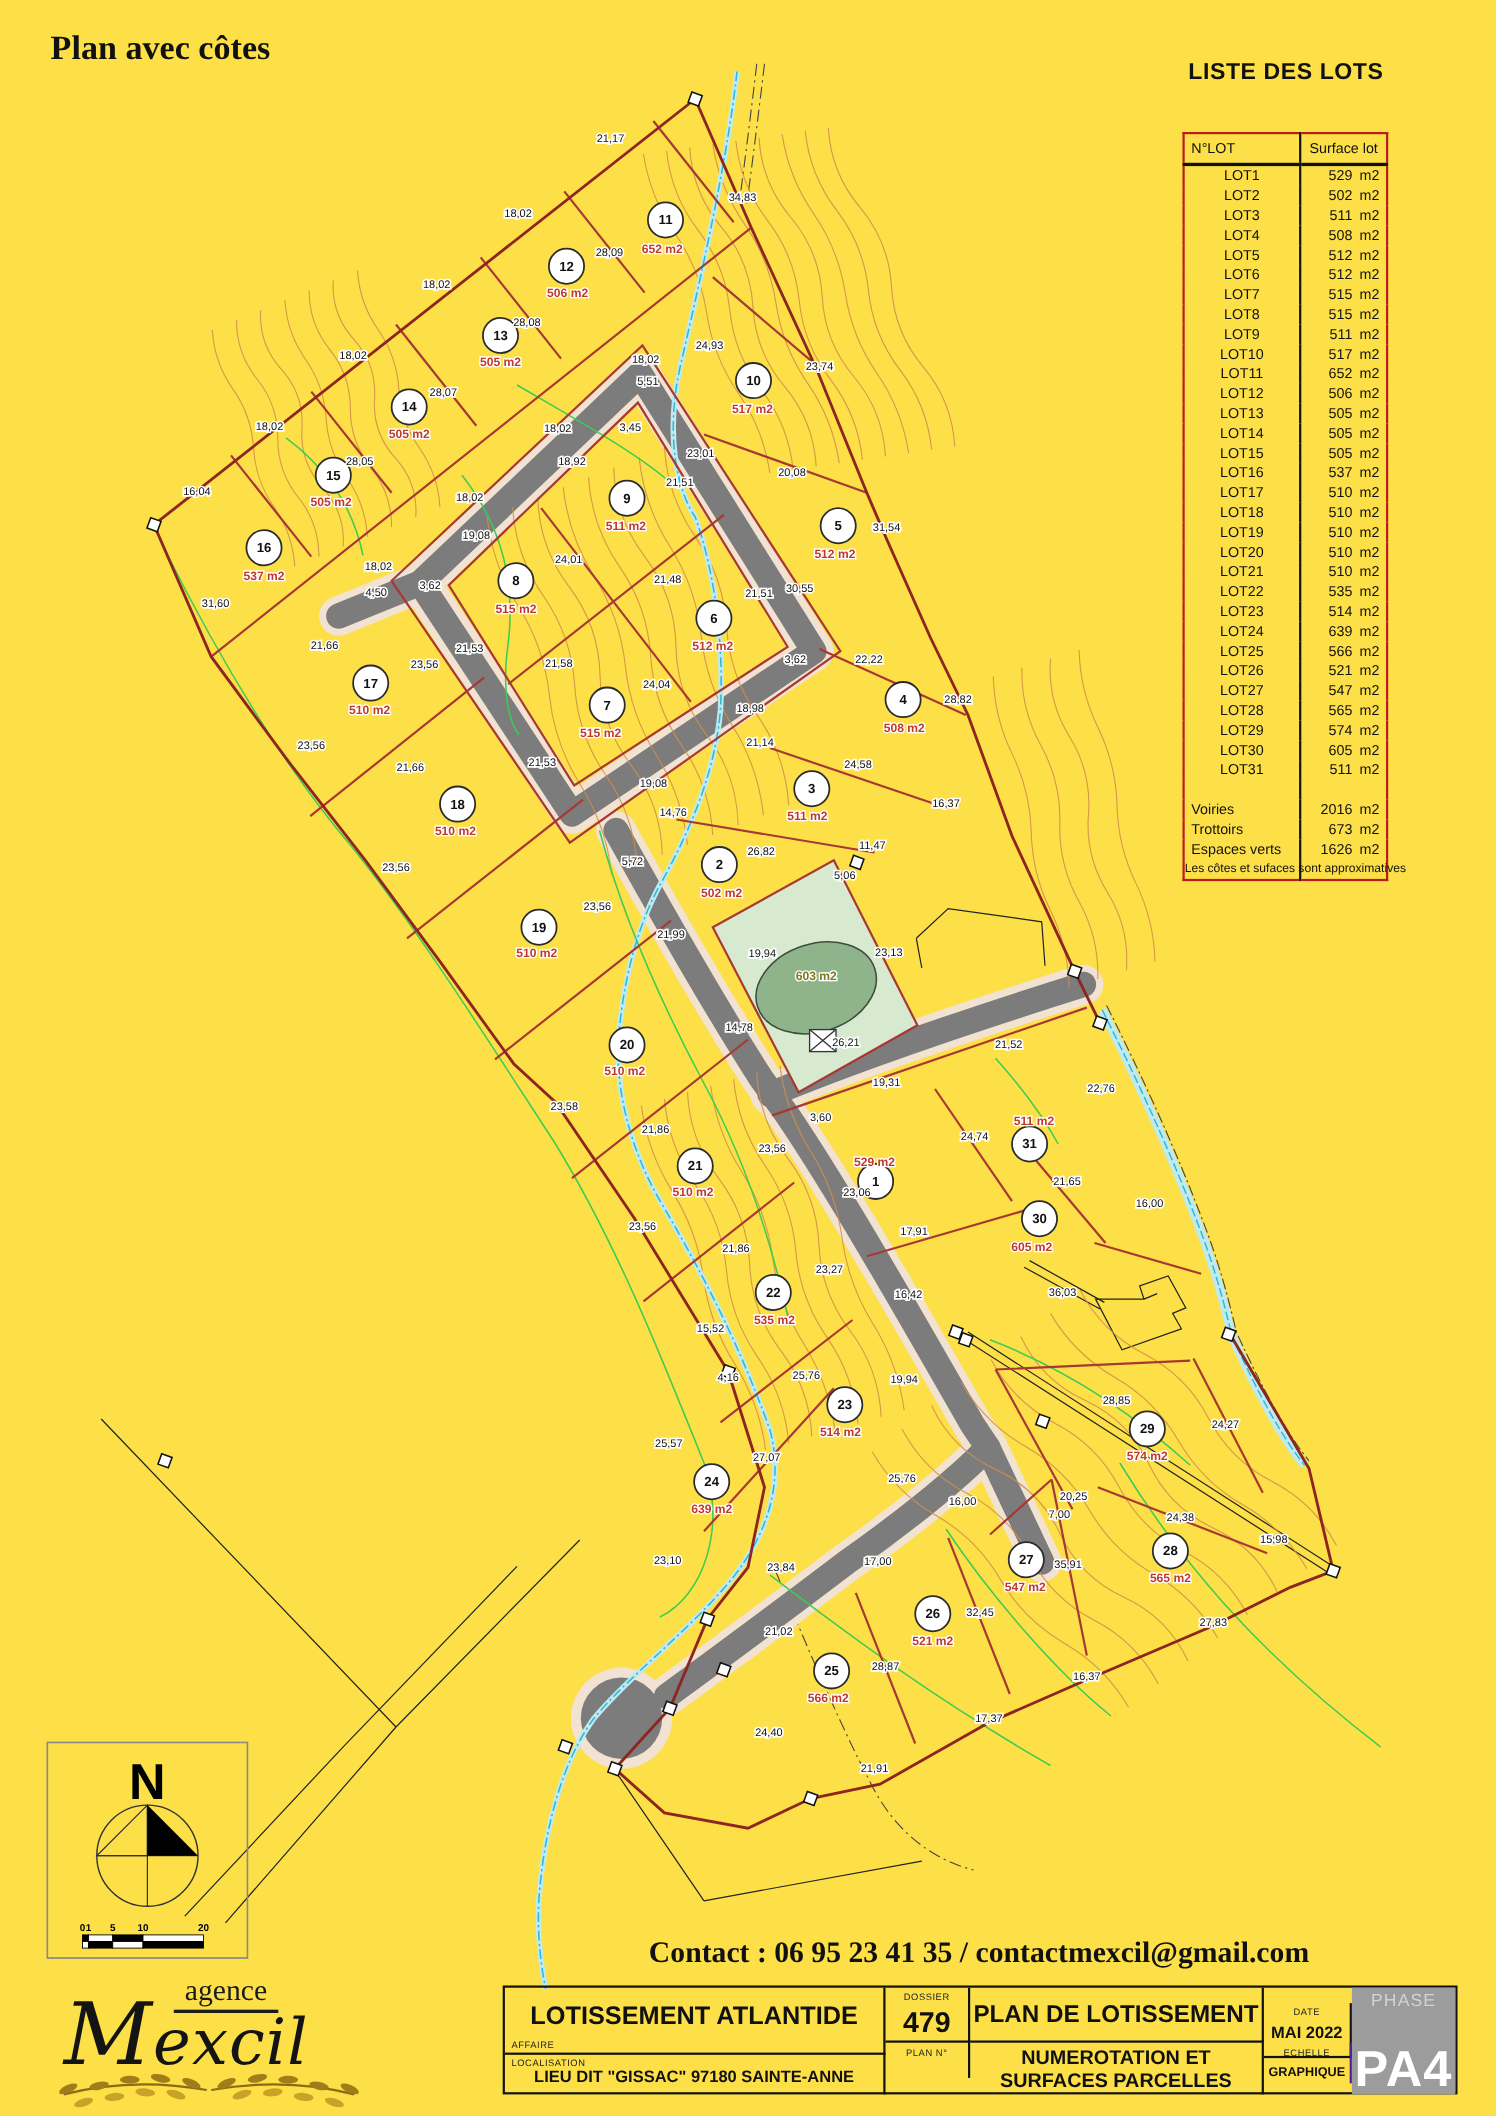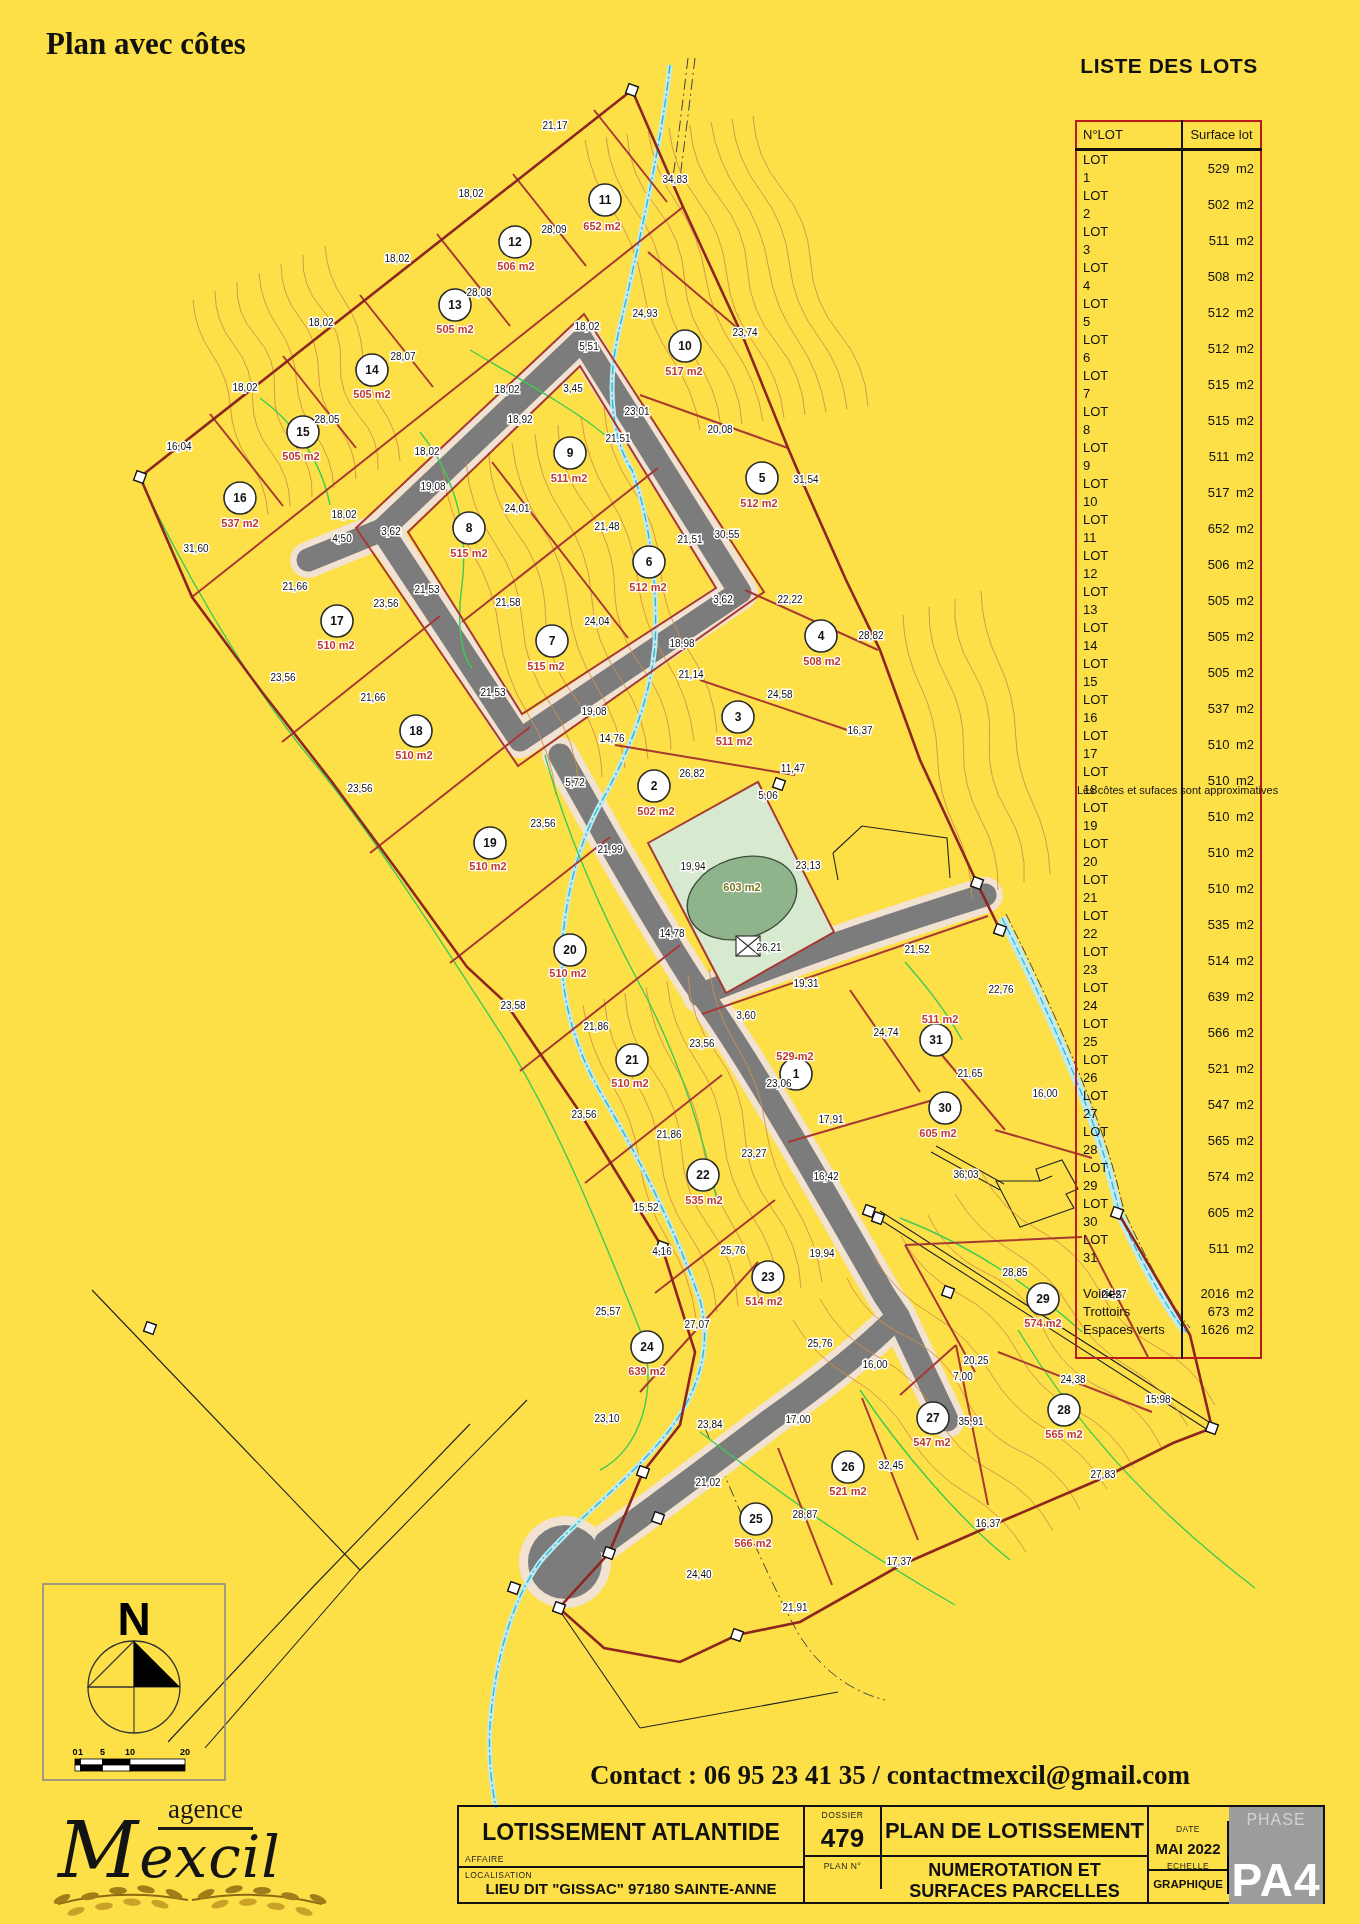--- a/index.html
+++ b/index.html
@@ -12,21 +12,21 @@
               font-family:"Liberation Serif",serif;font-weight:bold;font-size:27px;}
   
   #lots-title{position:absolute;left:1075px;top:54px;width:188px;text-align:center;
               font-size:21px;font-weight:bold;letter-spacing:.5px;}
   #lots-table{position:absolute;left:1075px;top:88px;width:187px;border-collapse:collapse;
               font-size:13px;}
   #lots-table th,#lots-table td{border:0;padding:0 6px;height:18px;line-height:18px;white-space:nowrap;}
   #lots-table{border:2px solid #b91c1c;margin-top:32px;}
   #lots-table thead th{border-bottom:3px solid #111;height:26px;font-weight:normal;}
   #lots-table th:first-child,#lots-table td:first-child{border-right:2px solid #111;width:92px;}
-  .cell-split{display:flex;justify-content:center;flex-direction:column;}
+  .cell-split{display:flex;justify-content:center;}
   .surf{text-align:right;}
   #table-note{position:absolute;left:1077px;top:784px;font-size:11px;color:#111;}
   
   #plan-svg{position:absolute;left:0;top:0;}
   .rl{stroke:#a83832;stroke-width:2;fill:none;}
   .rb{stroke:#8e2520;stroke-width:2.6;fill:none;}
   .contour{stroke:#d28f4a;stroke-width:1;fill:none;opacity:.9;}
   .greenln{stroke:#3ecb55;stroke-width:1.4;fill:none;}
   .blk{stroke:#222;stroke-width:1.1;fill:none;}
   .dashdot{stroke:#444;stroke-width:1;fill:none;stroke-dasharray:11 4 2 4;}
@@ -62,21 +62,21 @@
   #tb-dossier .big{position:absolute;left:0;top:16px;width:100%;text-align:center;font-size:26px;font-weight:bold;}
   #tb-planno{left:346px;top:50px;width:77px;height:32px;border-right:2px solid #111;}
   #tb-planno .tb-label{position:absolute;left:0;top:4px;width:100%;text-align:center;}
   #tb-title{left:423px;top:0;width:267px;height:50px;border-right:2px solid #111;border-bottom:2px solid #111;}
   #tb-title .big{position:absolute;left:0;top:11px;width:100%;text-align:center;font-size:22px;font-weight:bold;}
   #tb-sub{left:423px;top:50px;width:267px;height:47px;border-right:2px solid #111;text-align:center;}
   #tb-sub .big{font-size:18px;font-weight:bold;line-height:21px;margin-top:3px;}
   #tb-date{left:690px;top:0;width:80px;height:50px;border-right:2px solid #111;border-bottom:2px solid #111;text-align:center;margin-top:14px;}
   #tb-date .tb-label{display:block;margin-top:3px;}
   #tb-date .big{font-size:15px;font-weight:bold;margin-top:6px;}
-  #tb-echelle{left:690px;top:50px;width:80px;height:37px;border-right:2px solid #000000;text-align:center;}
+  #tb-echelle{left:690px;top:50px;width:80px;height:37px;border-right:2px solid #4c1d95;text-align:center;}
   #tb-echelle .tb-label{display:block;margin-top:4px;}
   #tb-echelle .big{font-size:11.5px;font-weight:bold;margin-top:7px;}
   #tb-phase{left:770px;top:0;width:94px;height:97px;background:#9c9c9c;text-align:center;}
   #tb-phase .ph-label{font-size:16px;color:#d2d2d2;margin-top:4px;letter-spacing:1px;}
   #tb-phase .big{font-size:46px;font-weight:bold;color:#fff;margin-top:24px;letter-spacing:1px;}
 </style>
 </head>
 <body>
 
 <div id="page">

